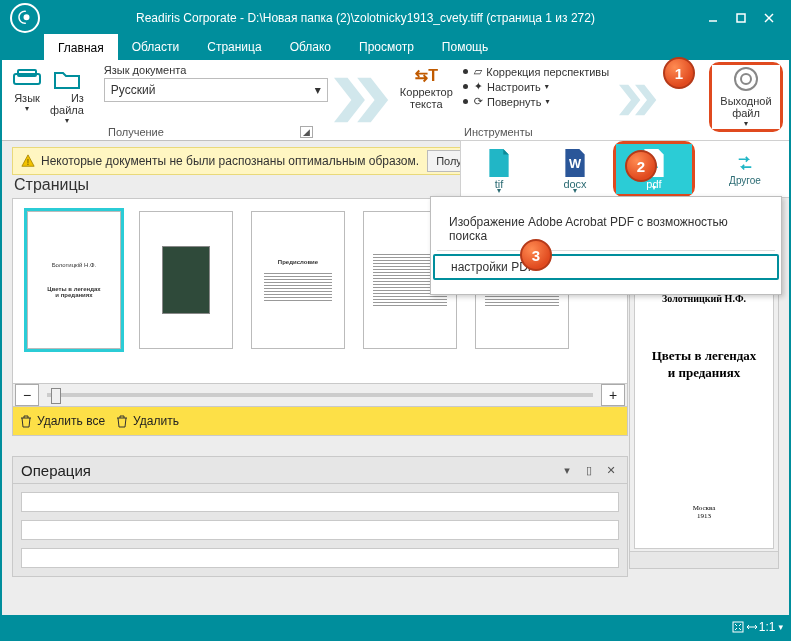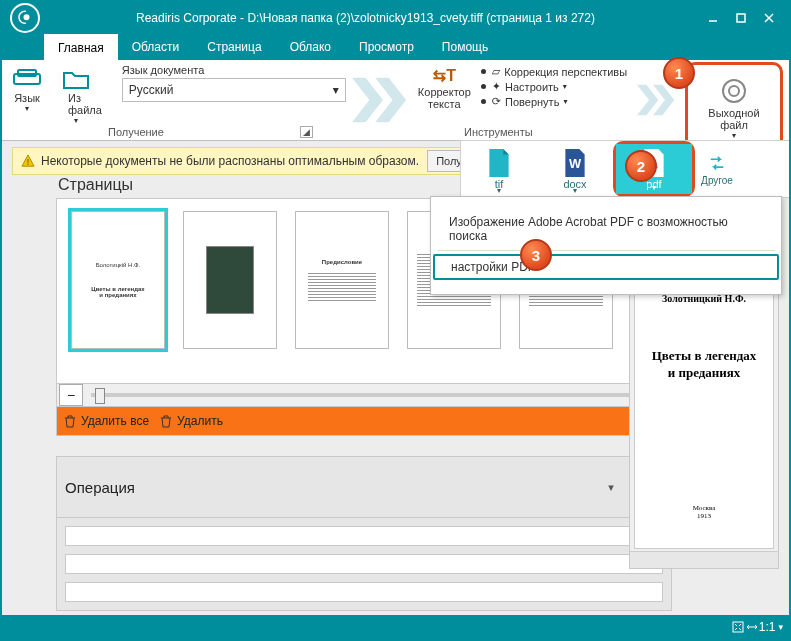--- a/index.html
+++ b/index.html
@@ -41,62 +41,62 @@
 .rbtn .ricon{width:30px;height:26px;display:flex;align-items:center;justify-content:center;}
 .lang-label{font-size:11px;color:#333;align-self:flex-start;margin-left:4px;}
 .lang-select{width:210px;height:22px;border:1px solid #bcbcbc;background:#fff;margin:2px 4px 0;display:flex;align-items:center;justify-content:space-between;padding:0 6px;font-size:12px;color:#333;cursor:pointer;}
 .group-footer{position:absolute;bottom:2px;font-size:11px;color:#555;display:flex;align-items:center;gap:6px;}
 .arrows{width:58px;height:54px;align-self:center;margin:0 4px;}
 .smallrow{display:flex;align-items:center;gap:4px;font-size:11px;color:#333;padding:1px 0;cursor:pointer;white-space:nowrap;}
 .smallrow .dot{width:5px;height:5px;border-radius:50%;background:#333;margin-right:2px;}
 
 
 .hl{border:3px solid var(--red);border-radius:10px;box-sizing:border-box;}
-.outbtn{width:68px;height:64px;display:flex;flex-direction:column;align-items:center;justify-content:center;font-size:11px;color:#333;background:#fff;cursor:pointer;margin:12px;}
+.outbtn{width:68px;height:64px;display:flex;flex-direction:column;align-items:center;justify-content:center;font-size:11px;color:#333;background:#fff;cursor:pointer;margin:0;}
 .badge{position:absolute;width:28px;height:28px;border-radius:50%;background:radial-gradient(circle at 35% 30%, #ff8b52, var(--red) 70%);border:2px solid var(--red-dark);color:#fff;font-weight:bold;display:flex;align-items:center;justify-content:center;font-size:15px;z-index:30;}
 
 
 .exportbar{position:absolute;top:138px;left:458px;width:330px;height:56px;background:#fff;border:1px solid #d0d0d0;display:flex;align-items:stretch;z-index:20;}
 .xitem{flex:0 0 76px;display:flex;flex-direction:column;align-items:center;justify-content:center;font-size:11px;color:#2b6b73;cursor:pointer;position:relative;}
 .xitem .fileic{width:28px;height:30px;}
 .xitem.pdf{background:var(--teal-light);color:#fff;}
 .xitem .drop{font-size:8px;position:absolute;bottom:2px;}
-.other{flex:0 0 44px;}
+.other{flex:0 0 44px;margin-left:28px;}
 
 
 .pdfmenu{position:absolute;top:194px;left:428px;width:346px;background:#fff;border:1px solid #bdbdbd;box-shadow:2px 2px 5px rgba(0,0,0,0.2);z-index:20;padding:14px 2px;}
 .pdfmenu .mitem{padding:4px 16px;font-size:12px;color:#333;cursor:pointer;}
 .pdfmenu .mdiv{height:1px;background:#ddd;margin:3px 4px;}
 .pdfmenu .mitem.sel{border:2px solid var(--teal);border-radius:2px;}
 
 
 .warnbar{margin:6px 10px;height:26px;background:var(--yellow);border:1px solid var(--yellow-brd);display:flex;align-items:center;padding:0 8px;font-size:12px;color:#333;}
 .warnbar .wbtn{margin-left:8px;height:20px;border:1px solid #bbb;background:#f3f3f3;padding:0 8px;font-size:11px;display:flex;align-items:center;cursor:pointer;}
 .warn-ic{width:14px;height:14px;margin-right:6px;}
 
 
-.leftcol{position:absolute;top:170px;left:10px;width:616px;margin-left:44px;}
+.leftcol{position:absolute;top:170px;left:10px;width:616px;}
 .panelhead{font-size:16px;color:#333;padding:4px 2px;}
 .thumbs{height:160px;background:#fff;border:1px solid #c9c9c9;display:flex;gap:18px;padding:12px 14px;overflow:hidden;}
 .thumb{width:94px;height:138px;background:#fff;border:1px solid #bbb;display:flex;flex-direction:column;align-items:center;justify-content:center;font-size:6px;color:#333;padding:4px;box-sizing:border-box;position:relative;}
 .thumb.sel{outline:3px solid var(--teal-light);}
 .thumb .tt{font-size:6px;text-align:center;}
 .thumb .lines{width:80%;display:flex;flex-direction:column;gap:2px;}
 .thumb .lines span{height:1px;background:#999;}
 .thumb .bookcov{width:46px;height:66px;background:#2f4a3a;border:1px solid #888;}
 .zoomrow{height:22px;background:#efefef;border:1px solid #c9c9c9;border-top:none;display:flex;align-items:center;}
 .zbtn{width:22px;height:20px;border:1px solid #aaa;background:#fff;margin:0 2px;display:flex;align-items:center;justify-content:center;font-size:14px;cursor:pointer;}
 .ztrack{flex:1;height:4px;background:#ccc;margin:0 6px;position:relative;}
 .zthumb{position:absolute;top:-5px;left:4px;width:8px;height:14px;background:#f0f0f0;border:1px solid #888;}
-.delrow{height:28px;background:#f97316;border:1px solid #c9c9c9;border-top:none;display:flex;align-items:center;gap:10px;padding:0 6px;}
+.delrow{height:28px;background:#fde047;border:1px solid #c9c9c9;border-top:none;display:flex;align-items:center;gap:10px;padding:0 6px;}
 .delbtn{display:flex;align-items:center;gap:4px;font-size:12px;cursor:pointer;}
 
 
 .oppanel{margin-top:20px;}
-.ophead{height:26px;background:#e6e6e6;border:1px solid #c9c9c9;display:flex;align-items:center;padding:17px 8px;font-size:15px;}
+.ophead{height:26px;background:#e6e6e6;border:1px solid #c9c9c9;display:flex;align-items:center;padding:0 8px;font-size:15px;}
 .ophead .spacer{flex:1;}
 .ophead .obtn{width:16px;height:16px;margin-left:6px;cursor:pointer;display:flex;align-items:center;justify-content:center;font-size:11px;color:#555;}
 .opbody{background:#e6e6e6;border:1px solid #c9c9c9;border-top:none;padding:8px;display:flex;flex-direction:column;gap:8px;}
 .opbar{height:18px;background:#fff;border:1px solid #c9c9c9;}
 
 
 .preview{position:absolute;top:253px;right:10px;width:148px;height:312px;background:#efefef;border:1px solid #c9c9c9;display:flex;flex-direction:column;}
 .preview .sheet{flex:1;margin:8px 4px 2px;background:#fff;border:1px solid #ccc;display:flex;flex-direction:column;align-items:center;padding:28px 10px;font-family:Georgia,'Times New Roman',serif;color:#000;text-align:center;}
 .preview .author{font-size:10px;font-weight:bold;margin-bottom:44px;}
 .preview .booktitle{font-size:13px;font-weight:bold;line-height:1.3;}
@@ -160,21 +160,21 @@
           </div>
         <span>Язык</span>
         <span style="font-size:8px;">▾</span>
       </div>
       <div class="rbtn">
         <div class="ricon">
             <svg width="28" height="22" viewBox="0 0 28 22">
               <path d="M2 5 h8 l3 3 h13 v12 h-24z" fill="none" stroke="#008e9c" stroke-width="2"></path>
             </svg>
           </div>
-        <span style="white-space:pre;text-align:left;margin-left:18px;">Из
+        <span style="white-space:pre;text-align:right;">Из
 файла</span>
         <span style="font-size:8px;">▾</span>
       </div>
     </div>
     <div class="rgroup" style="align-items:flex-start;width:224px;">
       <div class="lang-label">Язык документа</div>
       <div class="lang-select">
         <span>Русский</span>
         <span>▾</span>
       </div>

